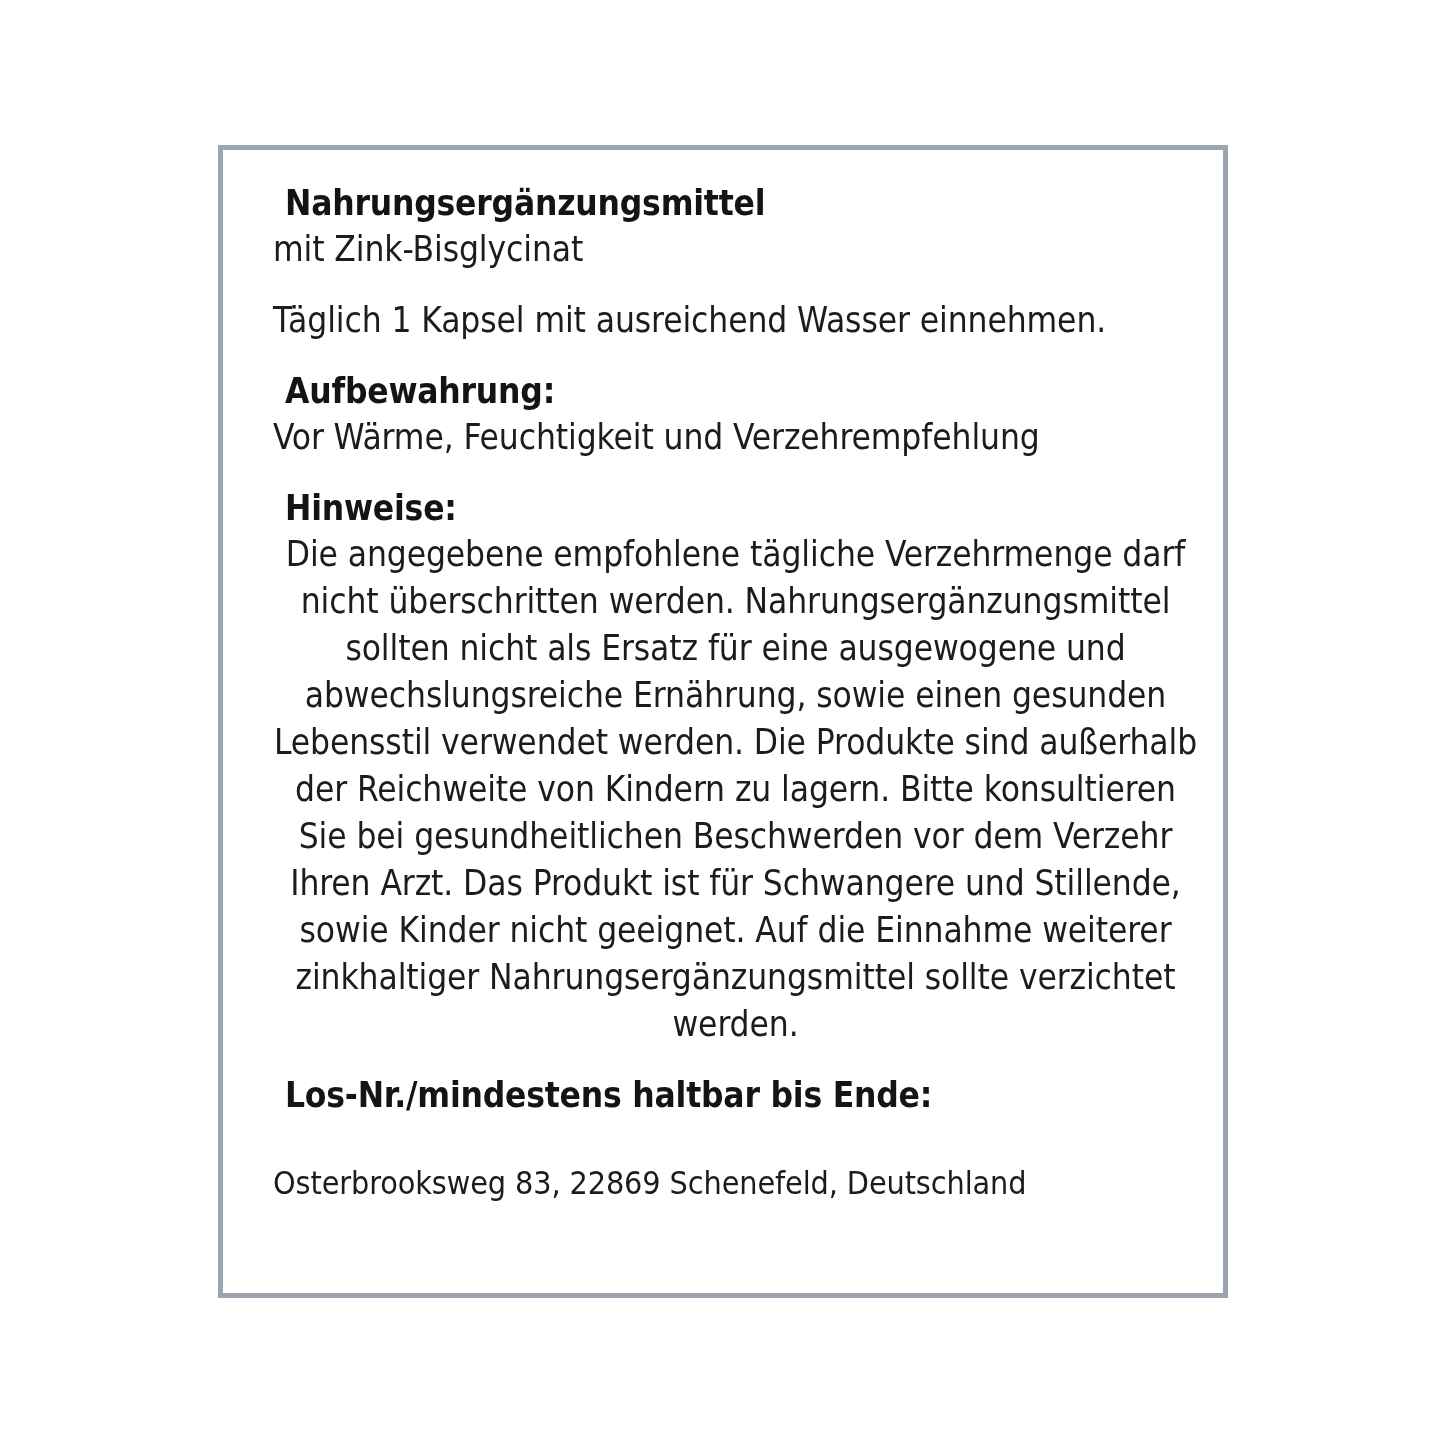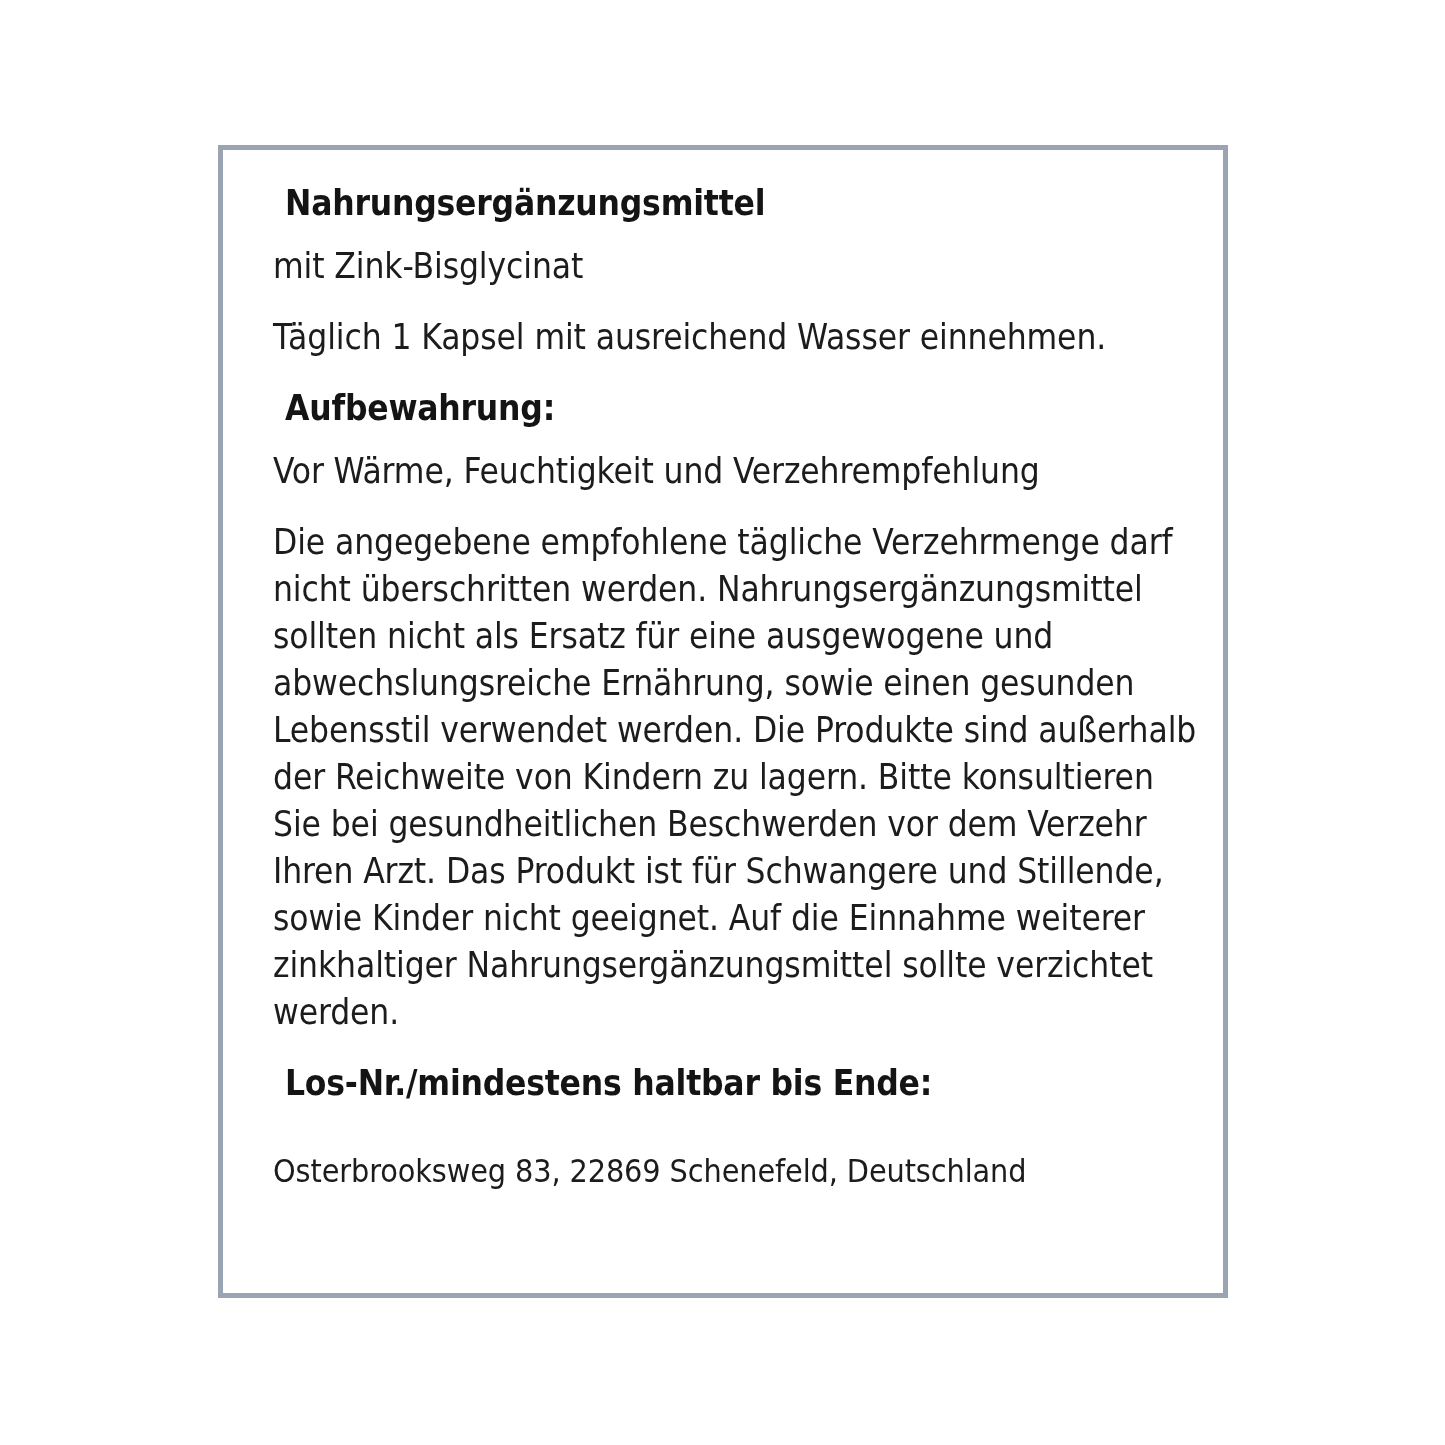--- a/index.html
+++ b/index.html
@@ -61,29 +61,28 @@
     color: #141414;
     letter-spacing: -0.2px;
     margin-left: 12px;
   }
 
   .body-line {
     font-weight: 400;
     font-size: 35px;
     line-height: 47px;
     color: #1c1c1c;
-    margin-top: 17px;
   }
 
   .para {
     font-weight: 400;
     font-size: 35px;
     line-height: 47px;
     color: #1c1c1c;
-    text-align: left;
+    text-align: center;
     max-width: 925px;
     white-space: pre-line;
   }
 
   .address-block {
     margin-top: 44px;
     font-weight: 400;
     font-size: 32px;
     line-height: 43px;
     color: #1c1c1c;
@@ -110,20 +109,21 @@
       <div class="section">
         <div class="body-line">Täglich 1 Kapsel mit ausreichend Wasser einnehmen.</div>
       </div>
 
       <div class="section">
         <div class="heading">Aufbewahrung:</div>
         <div class="body-line">Vor Wärme, Feuchtigkeit und Verzehrempfehlung</div>
       </div>
 
       <div class="section">
+        <div class="heading">Hinweise:</div>
         <div class="para">Die angegebene empfohlene tägliche Verzehrmenge darf nicht überschritten werden. Nahrungsergänzungsmittel sollten nicht als Ersatz für eine ausgewogene und abwechslungsreiche Ernährung, sowie einen gesunden Lebensstil verwendet werden. Die Produkte sind außerhalb der Reichweite von Kindern zu lagern. Bitte konsultieren Sie bei gesundheitlichen Beschwerden vor dem Verzehr Ihren Arzt. Das Produkt ist für Schwangere und Stillende, sowie Kinder nicht geeignet. Auf die Einnahme weiterer zinkhaltiger Nahrungsergänzungsmittel sollte verzichtet werden.</div>
       </div>
 
       <div class="section">
         <div class="heading">Los-Nr./mindestens haltbar bis Ende:</div>
       </div>
 
       <div class="address-block">
         <span class="addr-line">Osterbrooksweg 83, 22869 Schenefeld, Deutschland</span>
       </div>

